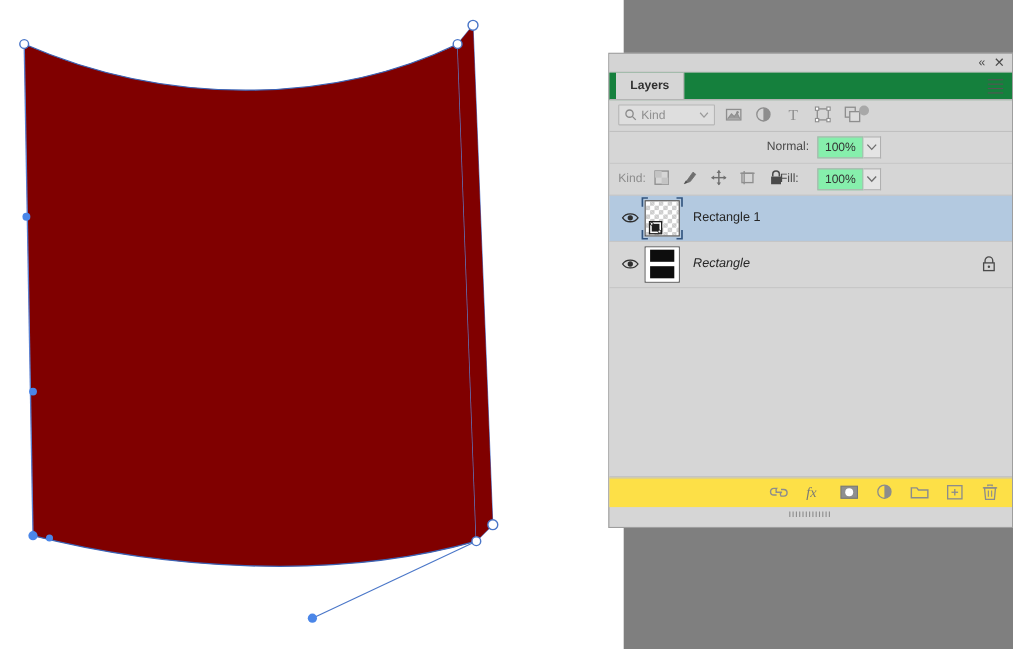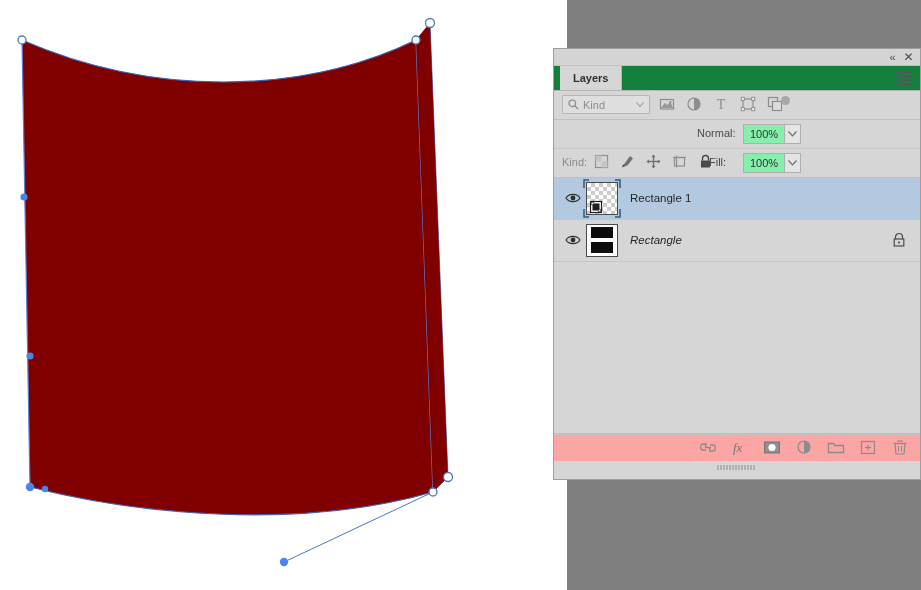--- a/index.html
+++ b/index.html
@@ -341,21 +341,21 @@
     right: 14px;
     top: 12px;
     width: 14px;
     height: 16px;
   }
 
   
   .panel-footer {
     position: relative;
     height: 26px;
-    background: #fca5a5;
+    background: #fde047;
     border-top: 1px solid #c4c4c4;
   }
   .footer-icons {
     position: absolute;
     right: 12px;
     top: 4px;
     display: flex;
     align-items: center;
     gap: 15px;
   }

